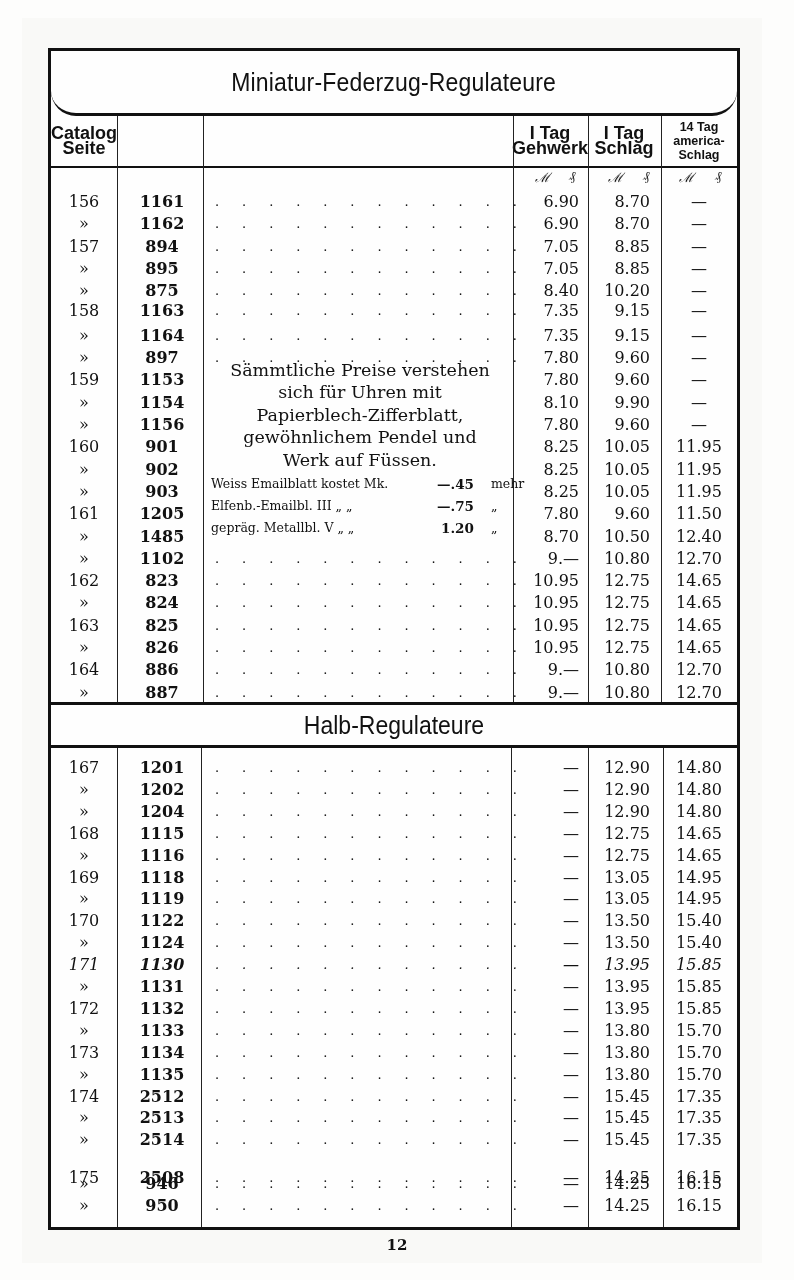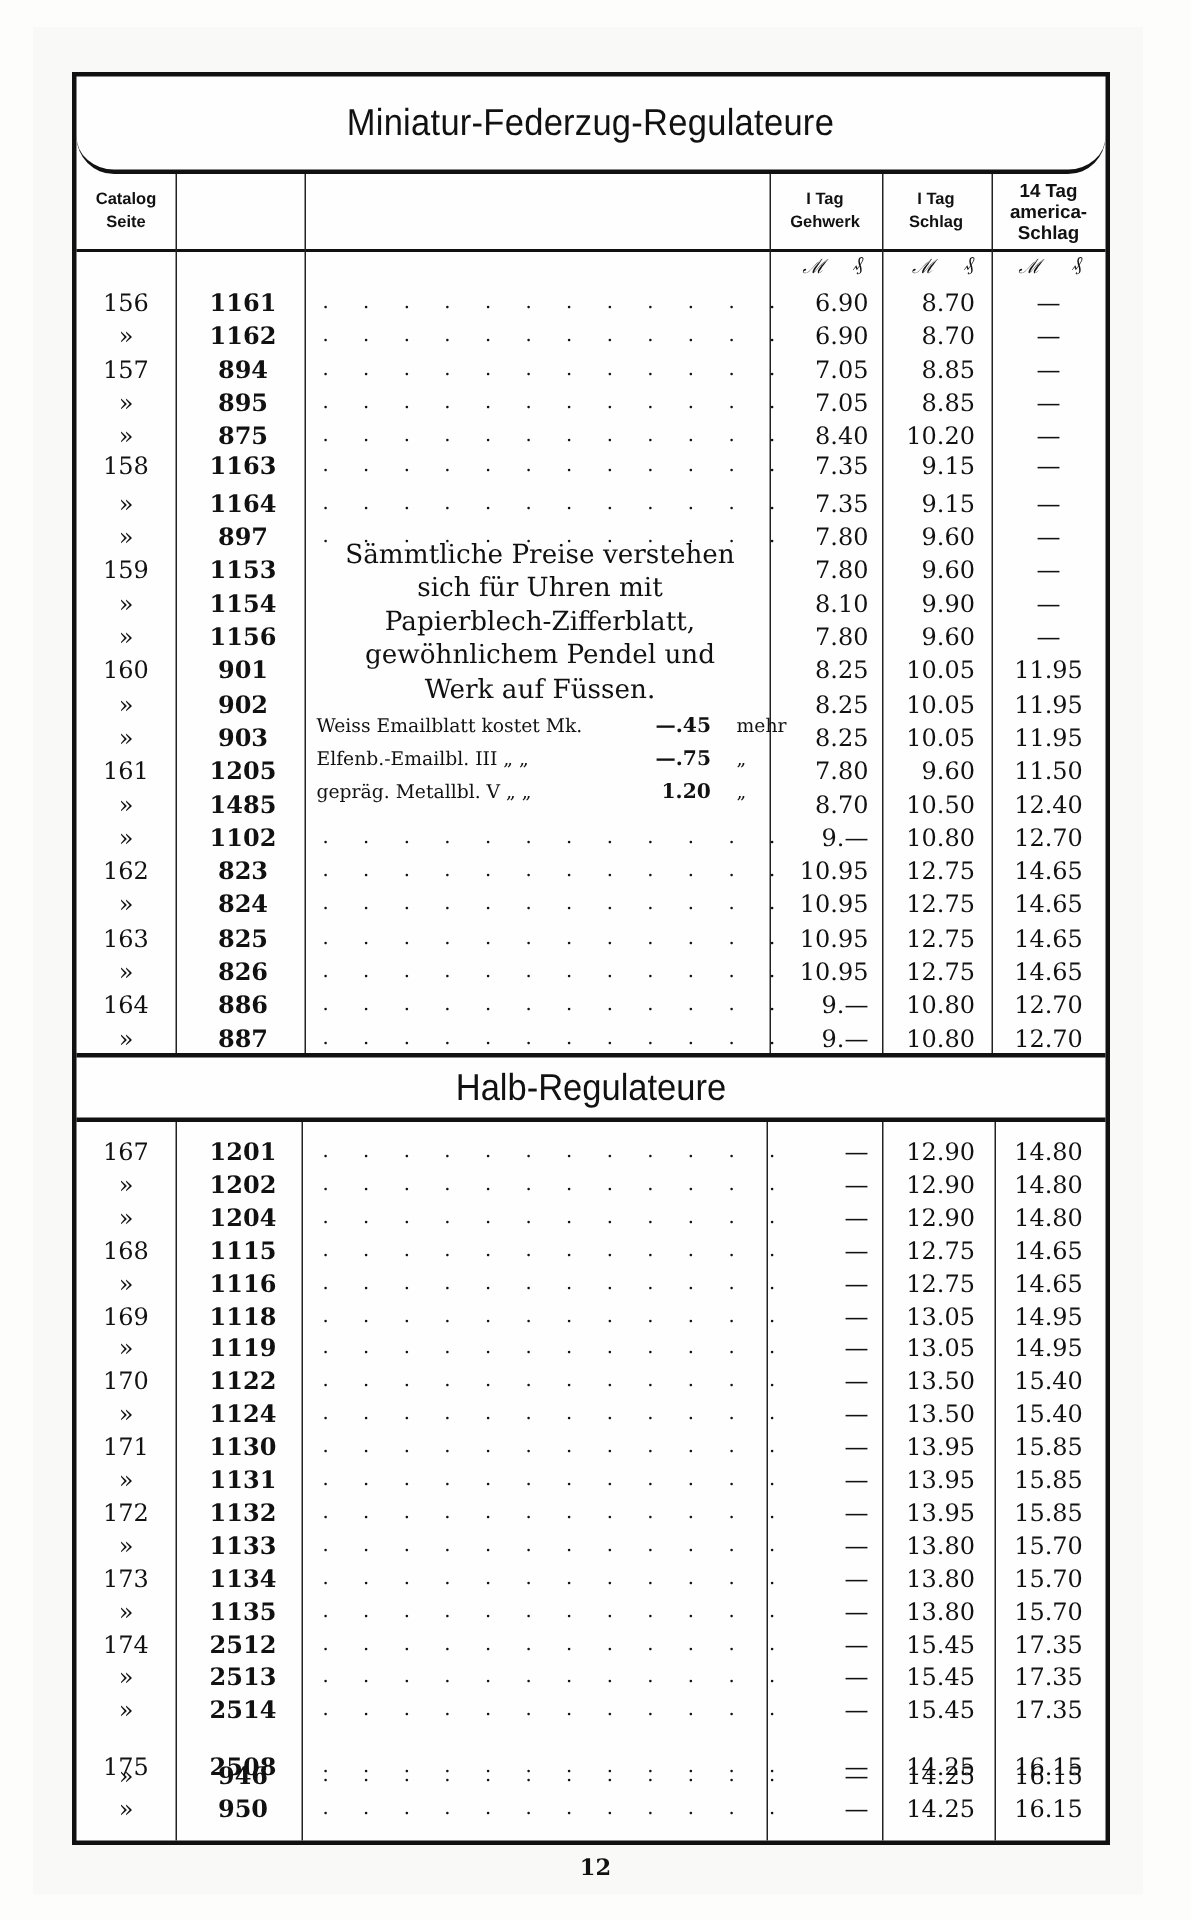--- a/index.html
+++ b/index.html
@@ -29,21 +29,21 @@
     font-size:25px; letter-spacing:0.2px;
     transform:scaleX(0.92);
   }
   .header-row {
     position:absolute; left:0; right:0; top:65px; height:50px;
     border-bottom:2px solid #111;
   }
   .hcell {
     position:absolute; top:0; height:50px;
     font-family:"Liberation Sans","DejaVu Sans",sans-serif;
-    font-weight:bold; font-size:11px; line-height:15px;
+    font-weight:bold; font-size:18px; line-height:15px;
     display:flex; align-items:center; justify-content:center; text-align:center;
     white-space:pre-line;
   }
   .vline { position:absolute; width:1px; background:#222; }
   .unit-row { position:absolute; top:117px; height:20px; }
   .unit {
     position:absolute; font-family:"DejaVu Serif","Liberation Serif",serif;
     font-style:italic; font-size:13px; top:0;
   }
   .row {
@@ -395,21 +395,21 @@
         <div class="c amer">15.40</div>
       </div>
       <div class="row" style="top: 881.2px;">
         <div class="c seite">»</div>
         <div class="c nr">1124</div>
         <div class="c dots">. . . . . . . . . . . . . . . .</div>
         <div class="c geh">—</div>
         <div class="c schlag">13.50</div>
         <div class="c amer">15.40</div>
       </div>
-      <div class="row" style="top: 903.1px;">
+      <div class="row" style="top: 903.1px; font-style: italic;">
         <div class="c seite">171</div>
         <div class="c nr">1130</div>
         <div class="c dots">. . . . . . . . . . . . . . . .</div>
         <div class="c geh">—</div>
         <div class="c schlag">13.95</div>
         <div class="c amer">15.85</div>
       </div>
       <div class="row" style="top: 925px;">
         <div class="c seite">»</div>
         <div class="c nr">1131</div>

